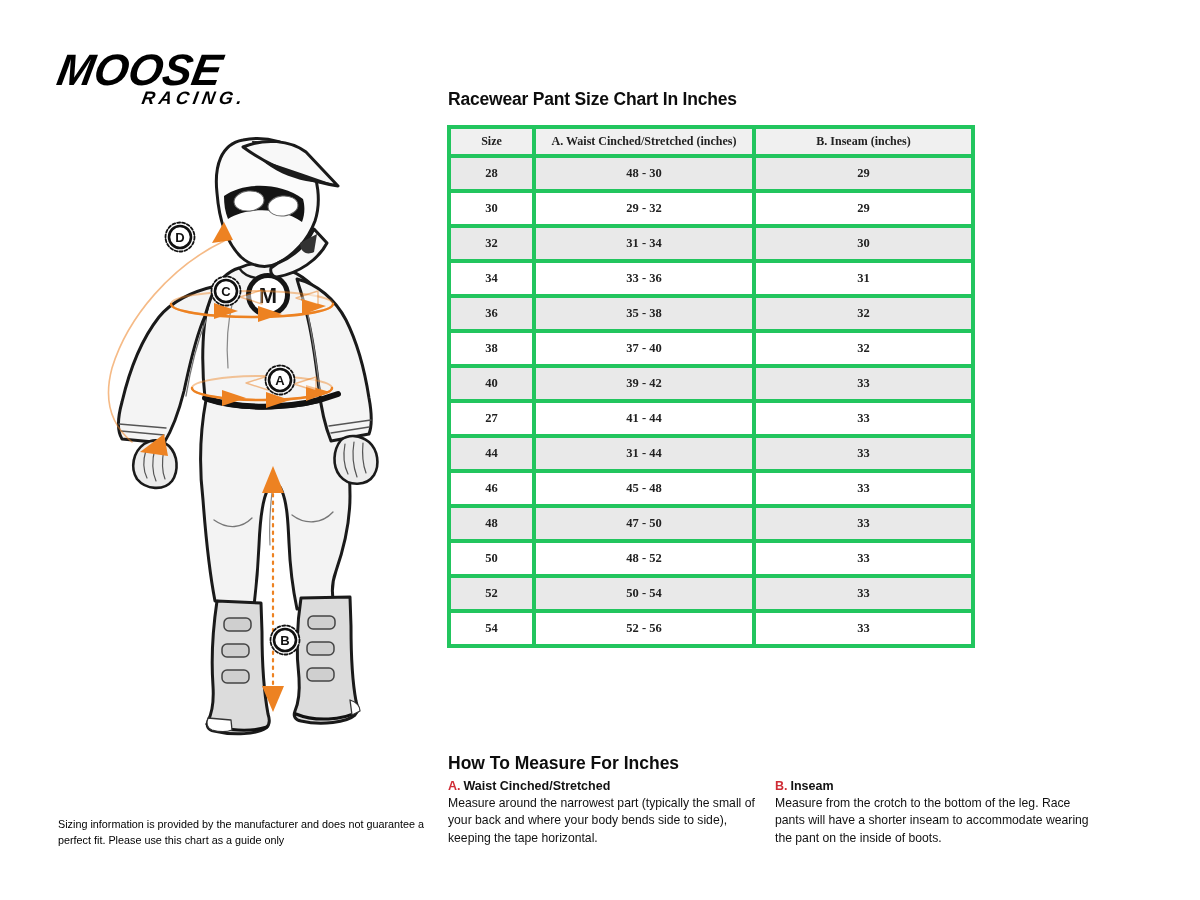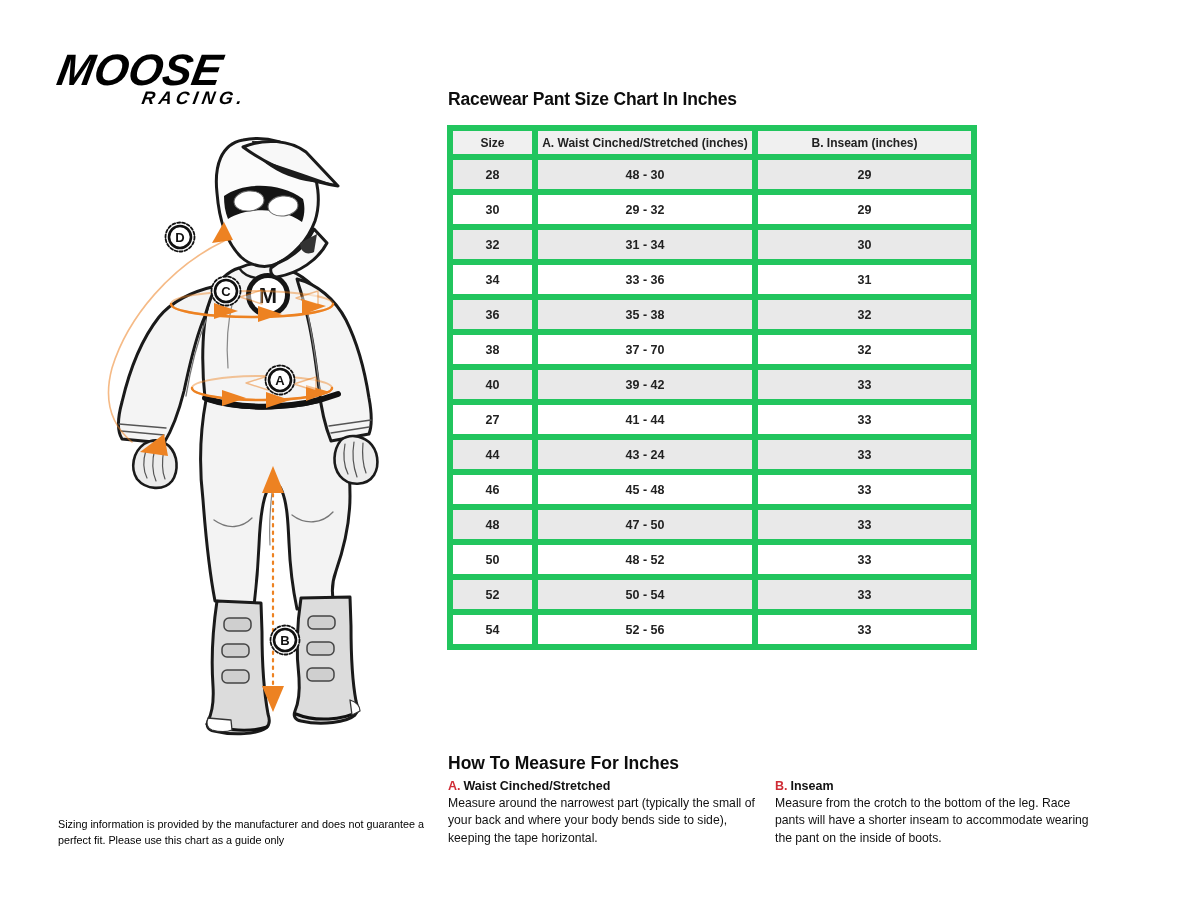--- a/index.html
+++ b/index.html
@@ -19,22 +19,22 @@
     color:#000; text-align:right; margin-top:-4px; padding-right:2px;
     transform:skewX(-10deg);
   }
 
   
   .chart-title { position:absolute; left:448px; top:89px; font-size:17.5px; font-weight:bold; color:#0d0d0d; letter-spacing:-0.2px; }
 
   
   .size-table { position:absolute; left:447px; top:125px; width:524px; border-collapse:collapse; table-layout:fixed; }
   .size-table th, .size-table td {
-    border:6px solid #22c55e; text-align:center; vertical-align:middle;
-    font-size:12px; font-weight:bold; color:#222;
+    border:4px solid #22c55e; text-align:center; vertical-align:middle;
+    font-size:12px; font-weight:bold; color:#222;font-family:Liberation Serif, serif;
   }
   .size-table th { height:29px; background:#f0f0f0; }
   .size-table td { height:35px; background:#ffffff; font-size:12.5px; }
   .size-table tr.shade td { background:#e9e9e9; }
   .col-size { width:85px; }
   .col-waist { width:220px; }
   .col-inseam { width:219px; }
 
   
   .howto-title { position:absolute; left:448px; top:753px; font-size:17.5px; font-weight:bold; color:#0d0d0d; }
@@ -99,36 +99,36 @@
           <td>33 - 36</td>
           <td>31</td>
         </tr>
         <tr class="shade">
           <td>36</td>
           <td>35 - 38</td>
           <td>32</td>
         </tr>
         <tr>
           <td>38</td>
-          <td>37 - 70</td>
+          <td>37 - 40</td>
           <td>32</td>
         </tr>
         <tr class="shade">
           <td>40</td>
           <td>39 - 42</td>
           <td>33</td>
         </tr>
         <tr>
           <td>27</td>
           <td>41 - 44</td>
           <td>33</td>
         </tr>
         <tr class="shade">
           <td>44</td>
-          <td>43 - 24</td>
+          <td>31 - 44</td>
           <td>33</td>
         </tr>
         <tr>
           <td>46</td>
           <td>45 - 48</td>
           <td>33</td>
         </tr>
         <tr class="shade">
           <td>48</td>
           <td>47 - 50</td>

